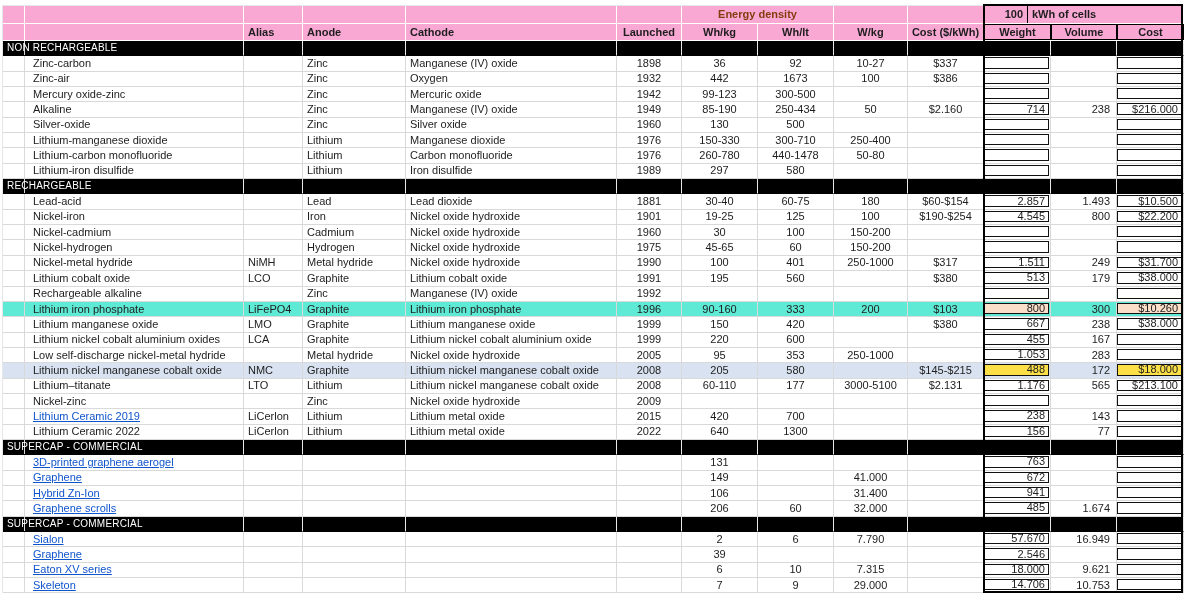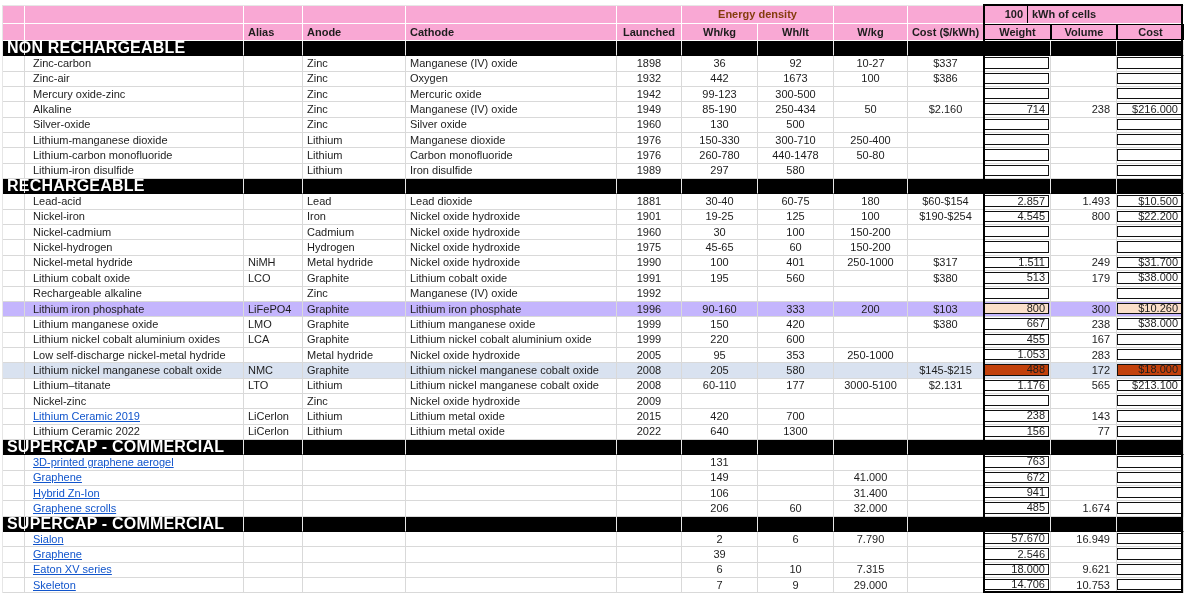--- a/index.html
+++ b/index.html
@@ -8,39 +8,39 @@
 
   .grid{position:absolute;left:2px;top:5px;display:grid;
         grid-template-columns:22px 219px 59px 103px 211px 65px 76px 76px 74px 76px 67px 66px 67px;
         grid-template-rows:18px 17px;grid-auto-rows:15.35px;
         border-top:1px solid #e6e6e6;border-left:1px solid #e6e6e6;line-height:1;}
 
   .c{box-sizing:border-box;border-right:1px solid #d9d9d9;border-bottom:1px solid #d9d9d9;
      display:flex;align-items:center;padding:0 4px;white-space:nowrap;overflow:hidden;}
   .y{background:#f9a8d4;border-right-color:#ffffff;border-bottom-color:#ffffff;font-weight:700;}
   .blk{background:#000000;border-right-color:#e8e8e8;border-bottom-color:#000000;
-       color:#ffffff;font-weight:700;font-size:16px;letter-spacing:.2px;}
+       color:#ffffff;font-weight:400;font-size:10px;letter-spacing:.2px;}
   .sec{grid-column:span 2;padding-left:4px;overflow:visible;
        background-image:linear-gradient(to right,transparent 0 21px,#d9d9d9 21px 22px,transparent 22px);}
   .center{justify-content:center;padding:0 2px;}
   .name{padding-left:8px;}
   .vol{justify-content:flex-end;padding-right:6px;}
   .ed{grid-column:span 2;justify-content:center;color:#843C0C;}
   .hb{border:1.5px solid #000;margin-bottom:1px;justify-content:center;text-align:center;}
   .kwhcell{grid-column:span 3;padding:0;}
   .kwhv{width:44px;height:100%;display:flex;align-items:center;justify-content:flex-end;
         padding-right:4px;border-right:1.5px solid #000;box-sizing:border-box;}
   .kwhl{padding-left:4px;}
   .kc{position:relative;padding:0;}
   .box{position:absolute;left:0;top:1px;right:1px;bottom:2px;border:1.5px solid #111;
        display:flex;align-items:center;justify-content:flex-end;padding:0 3px;background:#fff;}
-  .hl-peach{background:#c4b5fd;}
+  .hl-peach{background:#5eead4;}
   .hl-peach .box{background:#FBDFC9;}
   .hl-blue{background:#D9E2F0;}
-  .hl-blue .box{background:#c2410c;}
+  .hl-blue .box{background:#fde047;}
   .lnk{color:#1155CC;text-decoration:underline;cursor:pointer;}
   .bold{font-weight:700;margin-top:40px;}
   .group-outline{position:absolute;left:983px;top:4px;width:200px;height:589px;
        border:2.5px solid #000;box-sizing:border-box;pointer-events:none;}
 </style>
 </head>
 <body>
 
 <div>
   <div class="grid" id="grid">

